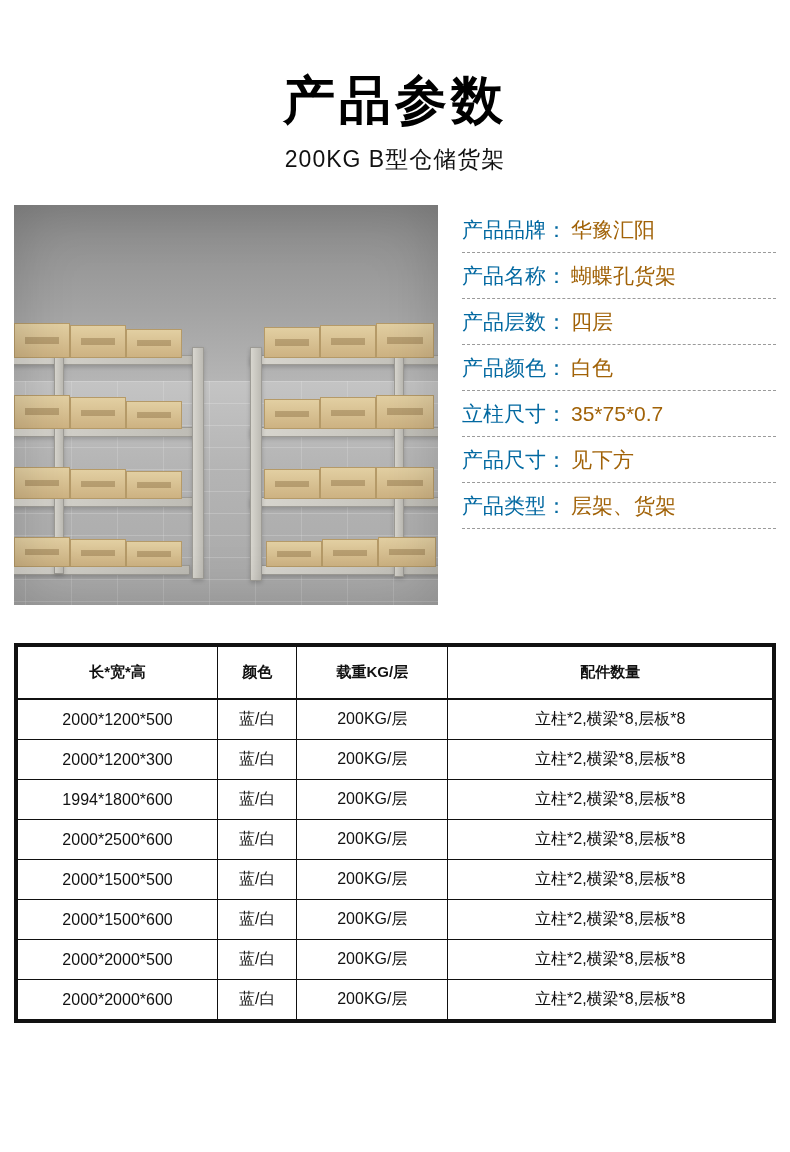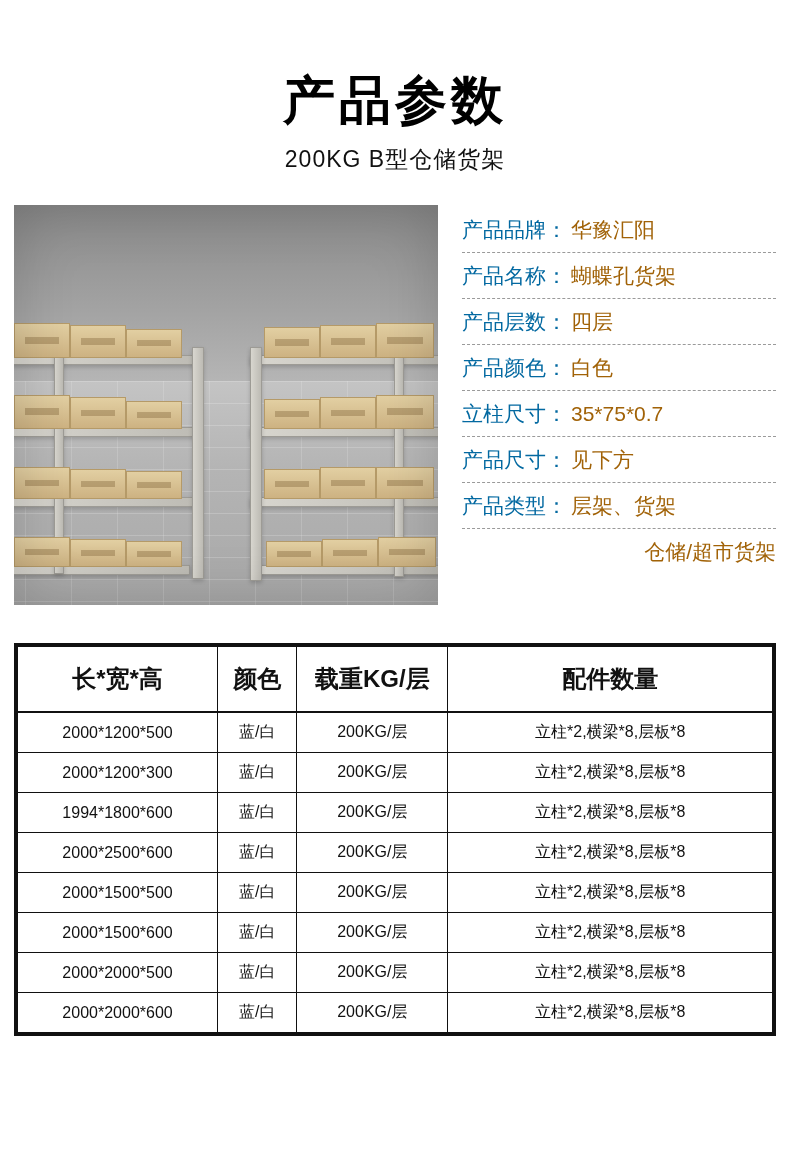--- a/index.html
+++ b/index.html
@@ -133,21 +133,21 @@
   th, td {
     border: 1px solid #111;
     text-align: center;
     font-size: 16px;
     color: #111;
     padding: 9px 2px;
     white-space: nowrap;
   }
   thead th {
     font-weight: bold;
-    font-size: 24px;
+    font-size: 15px;
     padding: 16px 12px;
     border-bottom: 2px solid #111;
   }
   col.c1 { width: 26.5%; }
   col.c2 { width: 10.5%; }
   col.c3 { width: 20%; }
   col.c4 { width: 43%; }
 </style>
 </head>
 <body>
@@ -231,23 +231,20 @@
         <span class="spec-value">35*75*0.7</span>
       </div>
       <div class="spec-row">
         <span class="spec-label">产品尺寸：</span>
         <span class="spec-value">见下方</span>
       </div>
       <div class="spec-row">
         <span class="spec-label">产品类型：</span>
         <span class="spec-value">层架、货架</span>
       </div>
-      <div class="spec-row right-only">
-        <span class="spec-value">仓储/超市货架</span>
-      </div>
 
     </div>
   </div>
 
   <div class="table-wrap">
     <table>
       <colgroup>
         <col class="c1">
           <col class="c2">
           <col class="c3">

